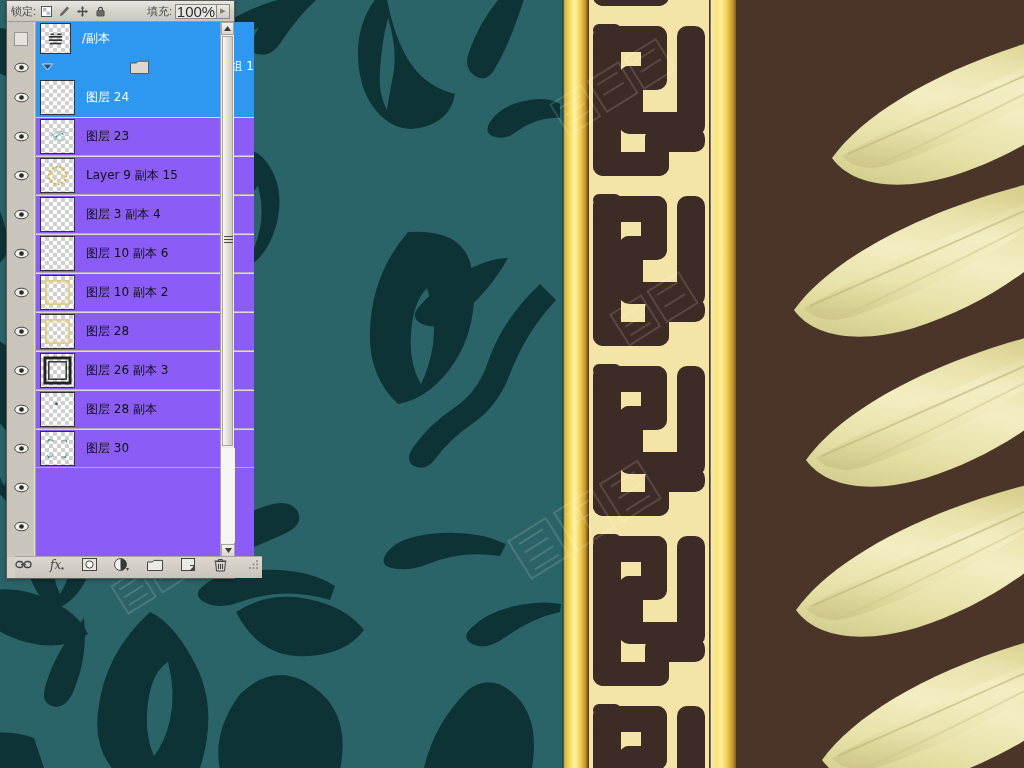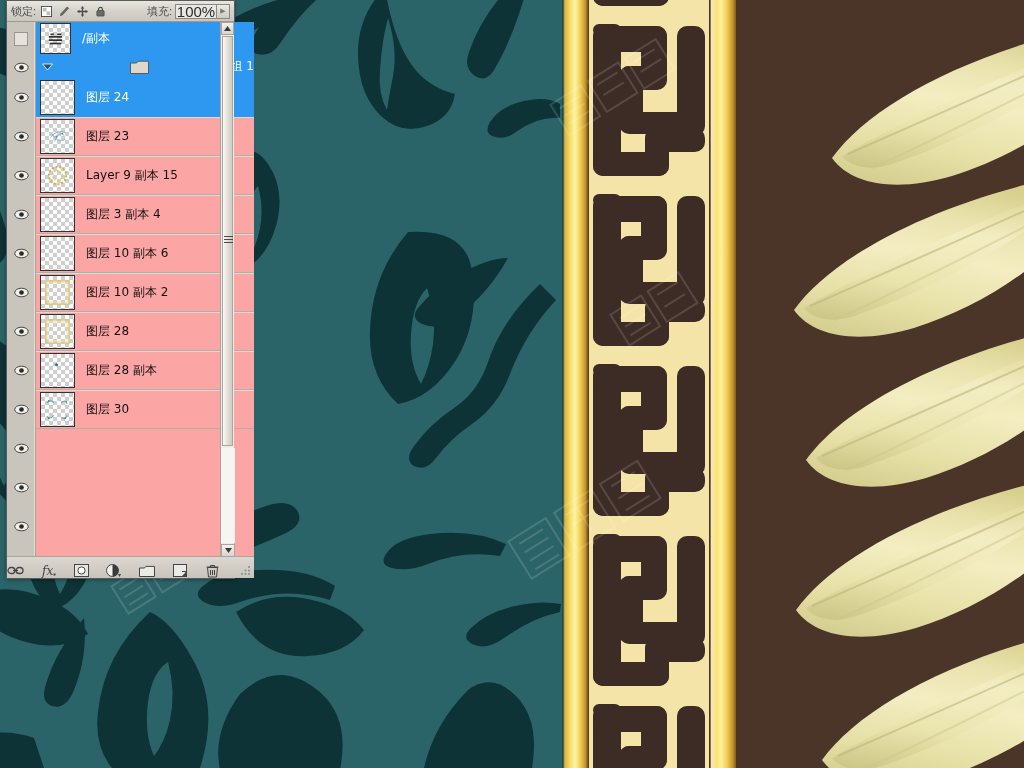--- a/index.html
+++ b/index.html
@@ -39,21 +39,21 @@
   .fill-box{width:42px;height:15px;background:#e9e7e1;border:1px solid #8c8881;
     font-size:15px;color:#2c2c2c;display:flex;align-items:center;justify-content:center;
     box-sizing:border-box;}
   .fill-arrow{width:13px;height:15px;border:1px solid #8c8881;border-left:none;
     background:linear-gradient(to bottom,#eceae4,#cfcbc3);display:flex;align-items:center;
     justify-content:center;box-sizing:border-box;font-size:7px;color:#7b7873;}
 
   .listwrap{position:absolute;left:0;top:21px;width:247px;height:535px;display:flex;}
   .eyecol{width:28px;background:#c9c5bd;border-right:1px solid #a9a59d;flex:none;
     box-shadow:inset -1px 0 0 #e2ded6;}
-  .rowscol{flex:1;background:#fca5a5;position:relative;overflow:hidden;}
+  .rowscol{flex:1;background:#8b5cf6;position:relative;overflow:hidden;}
 
   .lrow{height:39px;display:flex;align-items:center;box-sizing:border-box;
     border-bottom:1px solid #b3afa7;box-shadow:inset 0 1px 0 #dedad2;}
   .lrow.sel{background:#2e97f0;box-shadow:none;border-bottom-color:#2e97f0;}
   .lrow.grp{height:22px;justify-content:space-between;}
   .lrow.top{height:34px;}
   .thumb{width:33px;height:33px;flex:none;margin-left:4px;border:1px solid #333;
     background-color:#fff;
     background-image:
       linear-gradient(45deg,#cfcfcf 25%,transparent 25%,transparent 75%,#cfcfcf 75%),
@@ -72,23 +72,23 @@
   .scrollbar{position:absolute;right:0;top:21px;width:14px;height:535px;
     background:#efedE8;border-left:1px solid #a9a59d;box-sizing:border-box;}
   .sb-btn{height:13px;display:flex;align-items:center;justify-content:center;
     background:linear-gradient(to bottom,#f3f1ec,#d9d5cd);border:1px solid #a9a59d;box-sizing:border-box;}
   .sb-thumb{position:absolute;left:1px;top:14px;width:11px;height:410px;
     background:linear-gradient(to right,#fbfaf7,#e6e3dc 45%,#cfcbc3);
     border:1px solid #a9a59d;box-sizing:border-box;}
   .sb-grip{position:absolute;left:1px;top:198px;width:9px;height:9px;}
   .sb-track{position:absolute;left:0;top:426px;width:14px;height:95px;background:#f6f5f1;}
 
-  .panel-bottom{position:absolute;left:0;bottom:0;width:247px;height:22px;
+  .panel-bottom{position:absolute;left:8px;bottom:0;width:247px;height:22px;
     background:linear-gradient(to bottom,#dcd8d1,#c8c4bc);border-top:1px solid #a9a59d;
-    display:flex;align-items:flex-end;justify-content:center;gap:16px;box-sizing:border-box;}
+    display:flex;align-items:flex-start;justify-content:center;gap:16px;box-sizing:border-box;}
   .pb-ico{width:17px;height:15px;display:flex;align-items:center;justify-content:center;}
 
   .thumb-art{position:absolute;inset:2px;}
 </style>
 </head>
 <body>
 
 <div class="stage">
 
   <div class="art">
@@ -441,20 +441,29 @@
               <svg class="thumb-art" viewBox="0 0 30 30">
                 <rect x="3" y="3" width="24" height="24" fill="none" stroke="#ddc77a" stroke-width="1.6"></rect>
                 <rect x="5" y="5" width="20" height="20" fill="none" stroke="#efe0a8" stroke-width="1"></rect>
               </svg>
             </span>
             <span class="lname">图层 28</span>
           </div>
           <div class="lrow">
             <span class="thumb">
               <svg class="thumb-art" viewBox="0 0 30 30">
+                <rect x="2" y="2" width="26" height="26" fill="none" stroke="#222" stroke-width="3"></rect>
+                <rect x="6" y="6" width="18" height="18" fill="none" stroke="#222" stroke-width="1.4"></rect>
+              </svg>
+            </span>
+            <span class="lname">图层 26 副本 3</span>
+          </div>
+          <div class="lrow">
+            <span class="thumb">
+              <svg class="thumb-art" viewBox="0 0 30 30">
                 <circle cx="14" cy="9" r="1.6" fill="#2e7a80"></circle>
               </svg>
             </span>
             <span class="lname">图层 28 副本</span>
           </div>
           <div class="lrow">
             <span class="thumb">
               <svg class="thumb-art" viewBox="0 0 30 30">
                 <g fill="none" stroke="#79a8ac" stroke-width="1.2">
                   <path d="M4 8 q4 -4 7 0 M19 8 q4 -4 6 1 M4 22 q4 4 7 -1 M19 23 q4 3 6 -2"></path>

